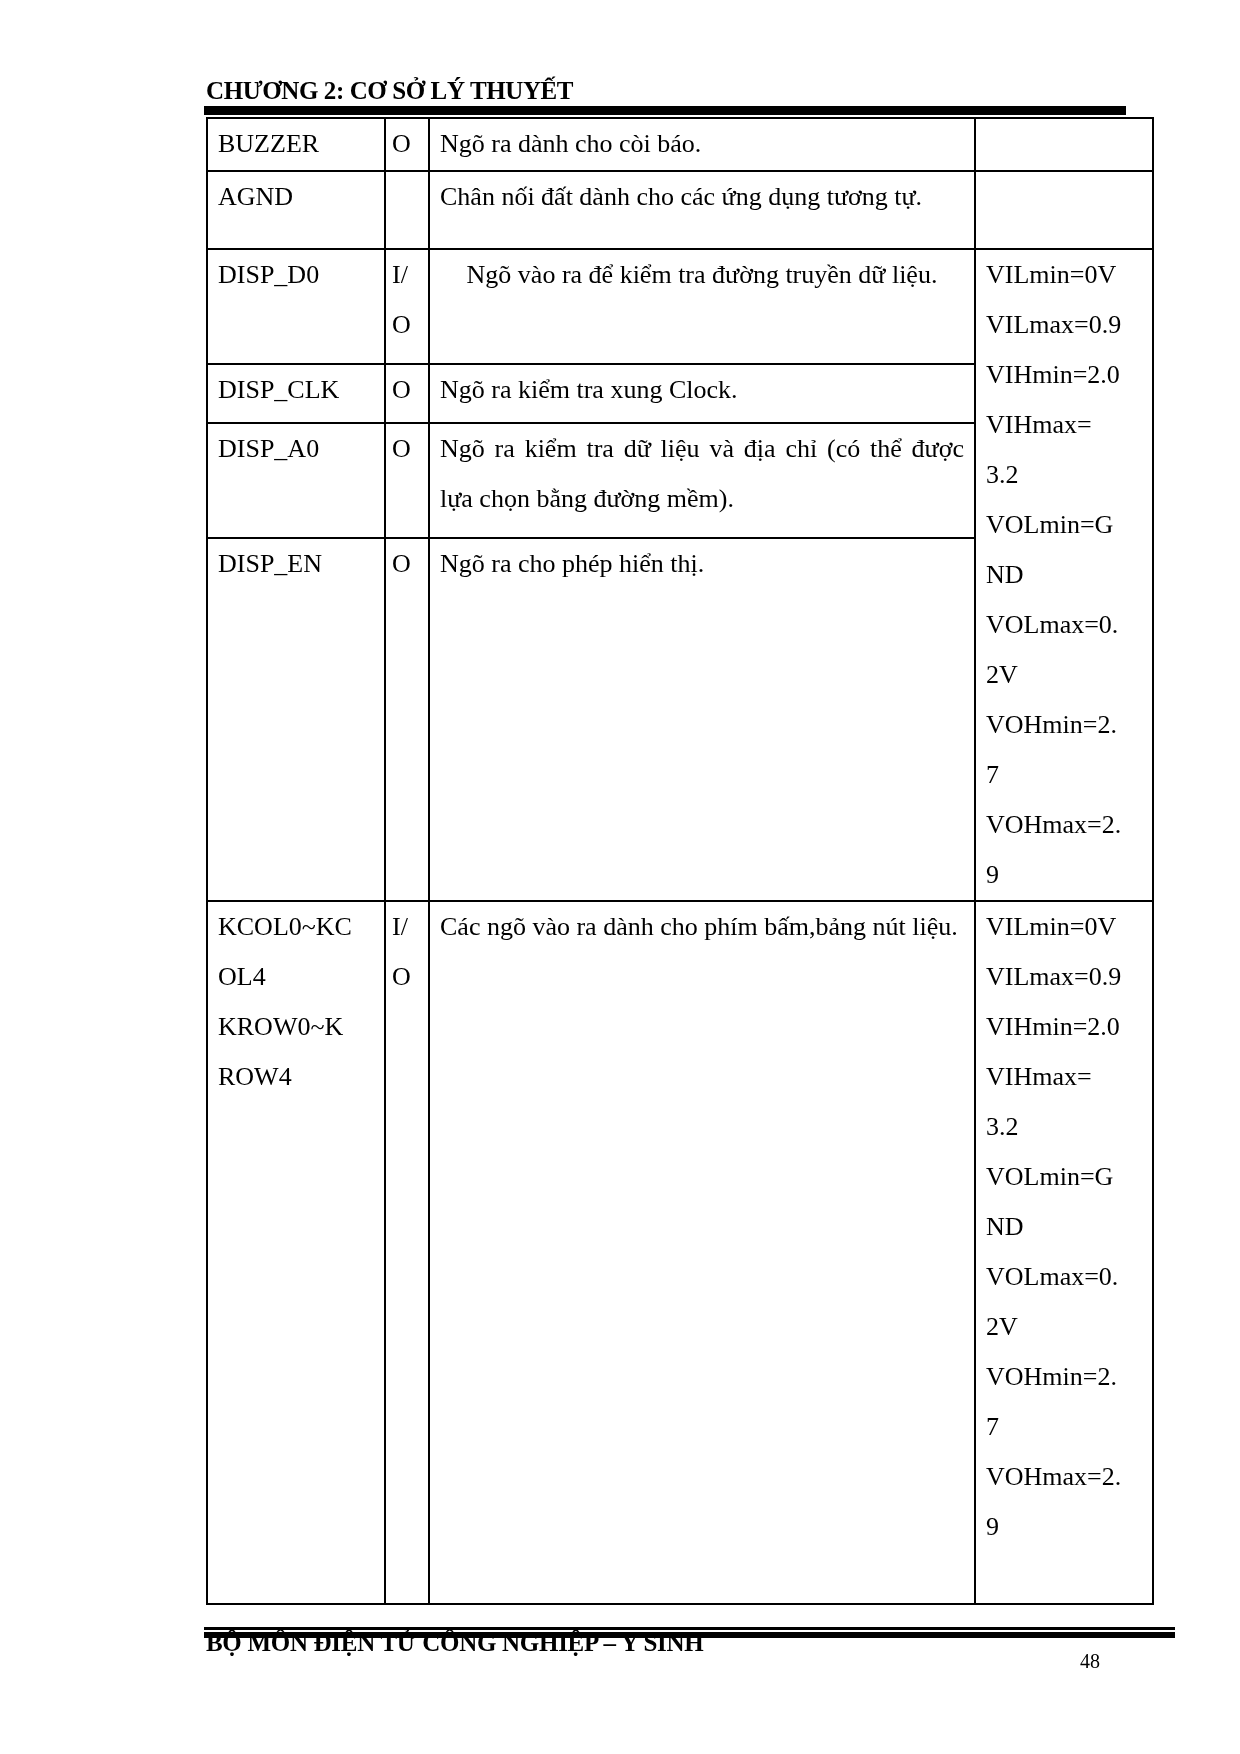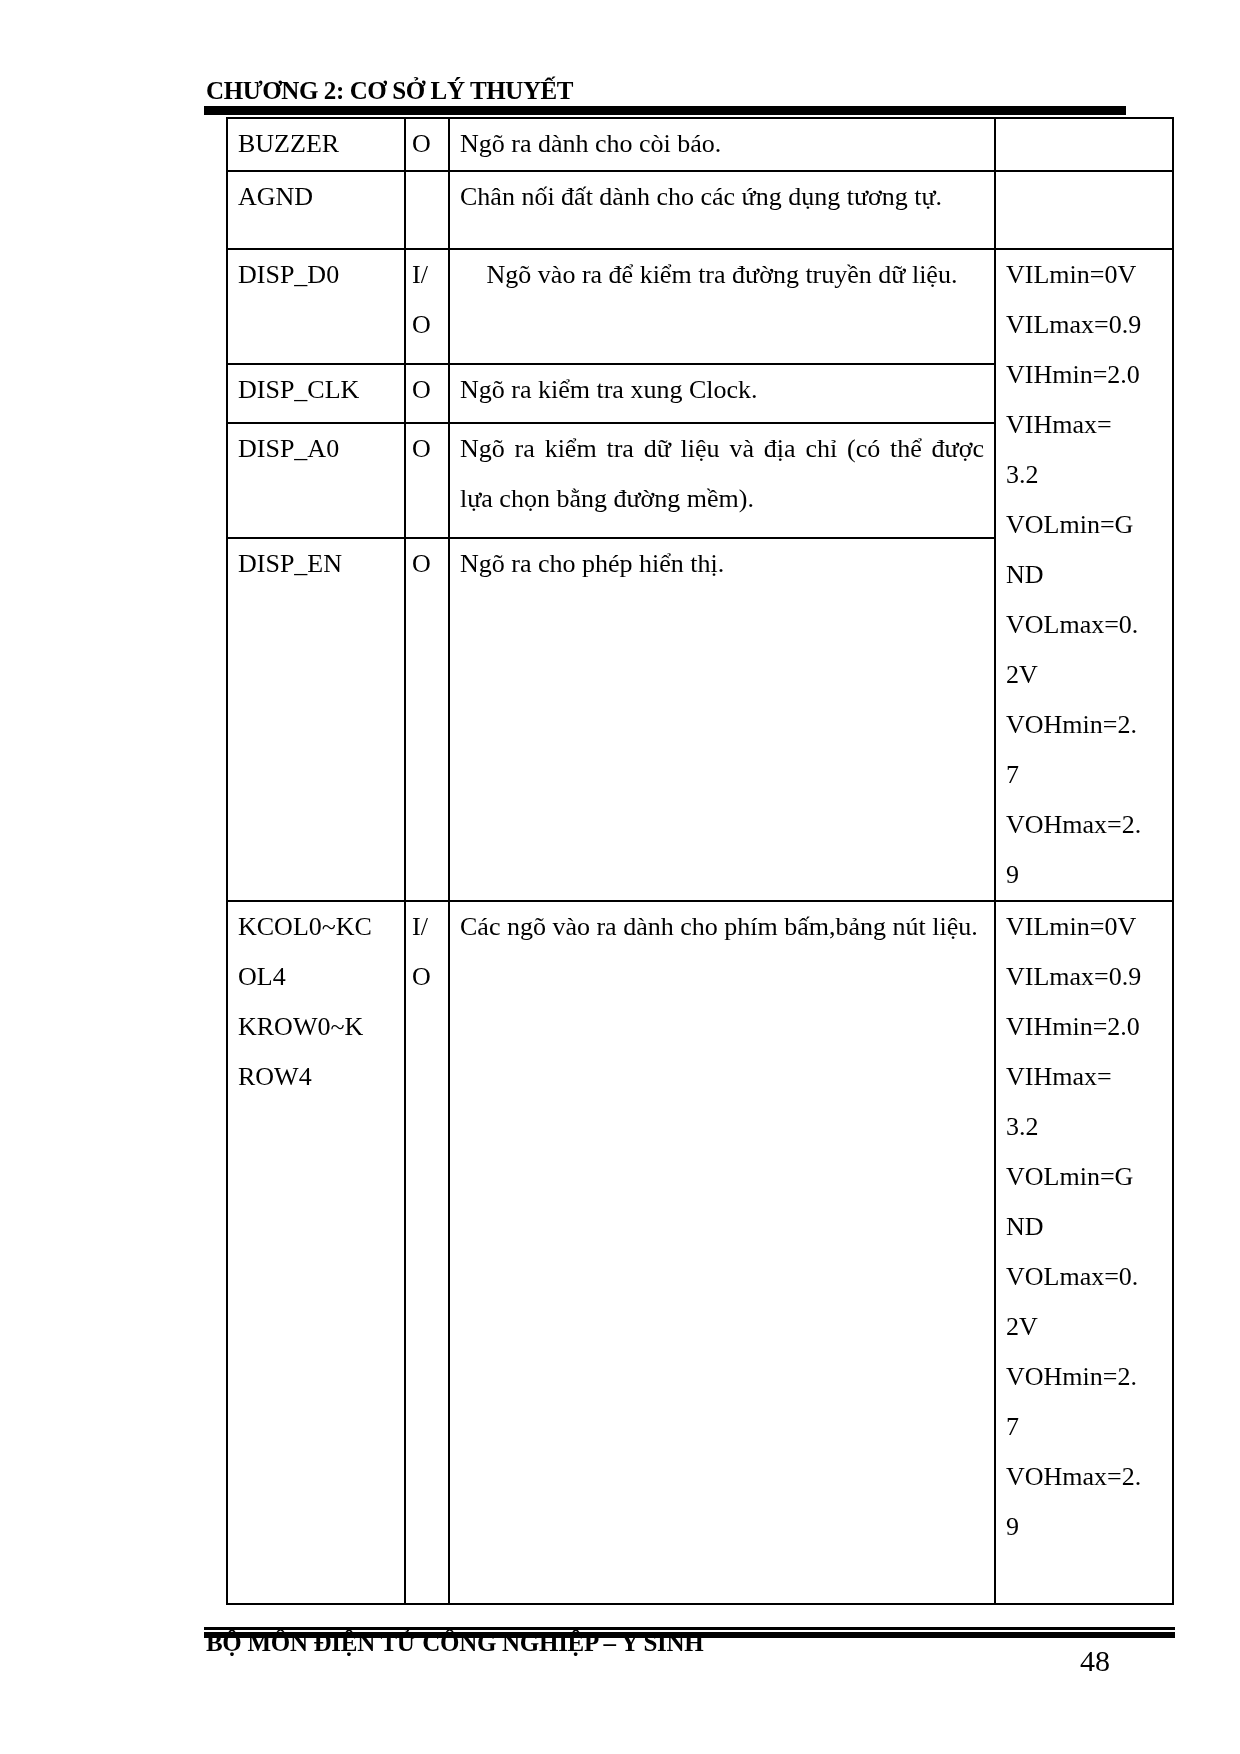--- a/index.html
+++ b/index.html
@@ -1,34 +1,34 @@
 <!DOCTYPE html>
 <html><head>
 <meta charset="utf-8">
 <style>
   html, body { margin:0; padding:0; background:#ffffff; }
   body { width:1240px; height:1754px; position:relative; overflow:hidden;
          font-family:"Liberation Serif", serif; color:#000; }
   .hdr-title { position:absolute; left:206px; top:76px; font-weight:bold;
                font-size:25px; letter-spacing:-0.4px; white-space:nowrap; line-height:30px;font-family:Liberation Serif, serif; }
   .hdr-bar { position:absolute; left:204px; top:106px; width:922px; height:9px; background:#000; }
-  table.pins { position:absolute; left:226px; top:117px; border-collapse:collapse;
+  table.pins { position:absolute; left:206px; top:117px; border-collapse:collapse;
                table-layout:fixed; width:946px; }
   table.pins td { border:2px solid #000; vertical-align:top; padding:0 10px;
                   font-size:26px; line-height:50px; }
   td.c-name { width:158px; }
   td.c-io { width:24px; padding:0 6px !important; text-align:left; }
   td.c-desc { width:525px; text-align:justify; }
   td.c-spec { padding-left:10px !important; padding-right:4px !important; }
   .line { display:block; }
   .ftr-thin { position:absolute; left:204px; top:1627px; width:971px; height:3px; background:#000; }
   .ftr-thick { position:absolute; left:204px; top:1632px; width:971px; height:6px; background:#000; }
   .ftr-dept { position:absolute; left:206px; top:1628px; font-weight:bold; font-size:25px;
               letter-spacing:-0.3px; white-space:nowrap; line-height:30px; }
-  .ftr-page { position:absolute; left:1080px; top:1646px; font-size:30px; line-height:30px; }
+  .ftr-page { position:absolute; left:1080px; top:1646px; font-size:20px; line-height:30px; }
 </style>
 </head>
 <body>
 
 <div class="hdr-title">CHƯƠNG 2: CƠ SỞ LÝ THUYẾT</div>
 <div class="hdr-bar"></div>
 
 <table class="pins">
   <colgroup>
     <col style="width:178px">

